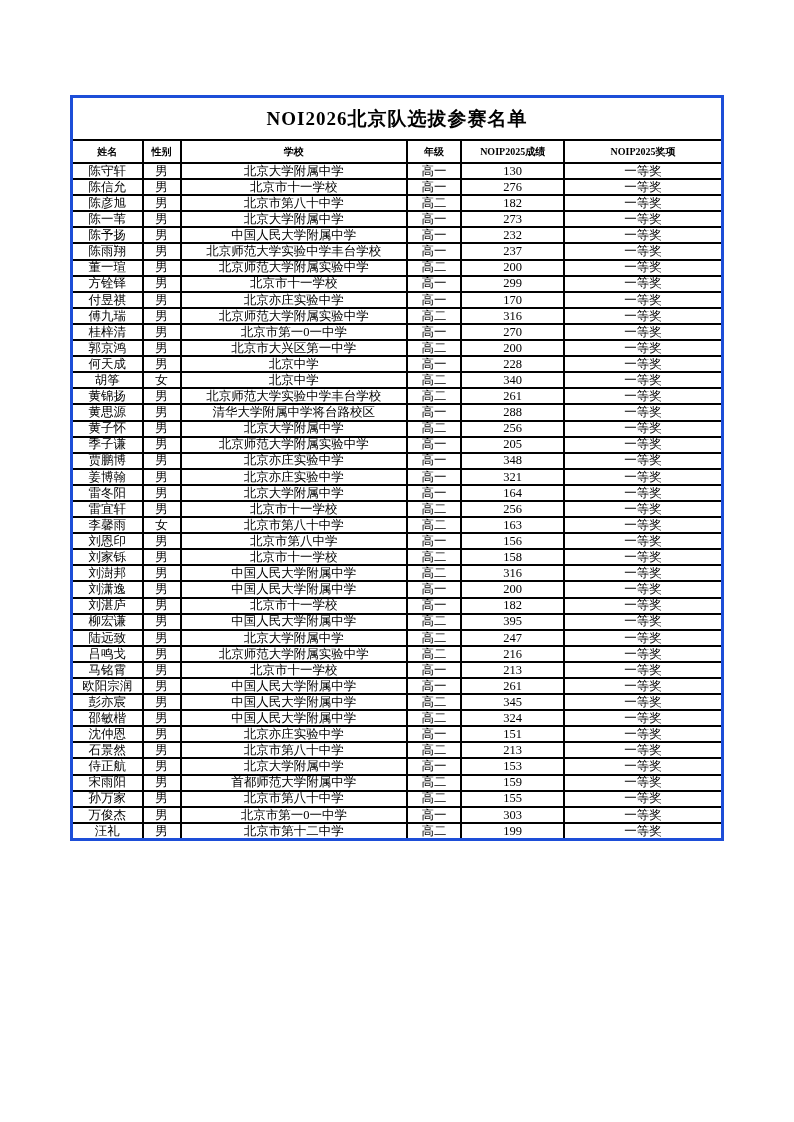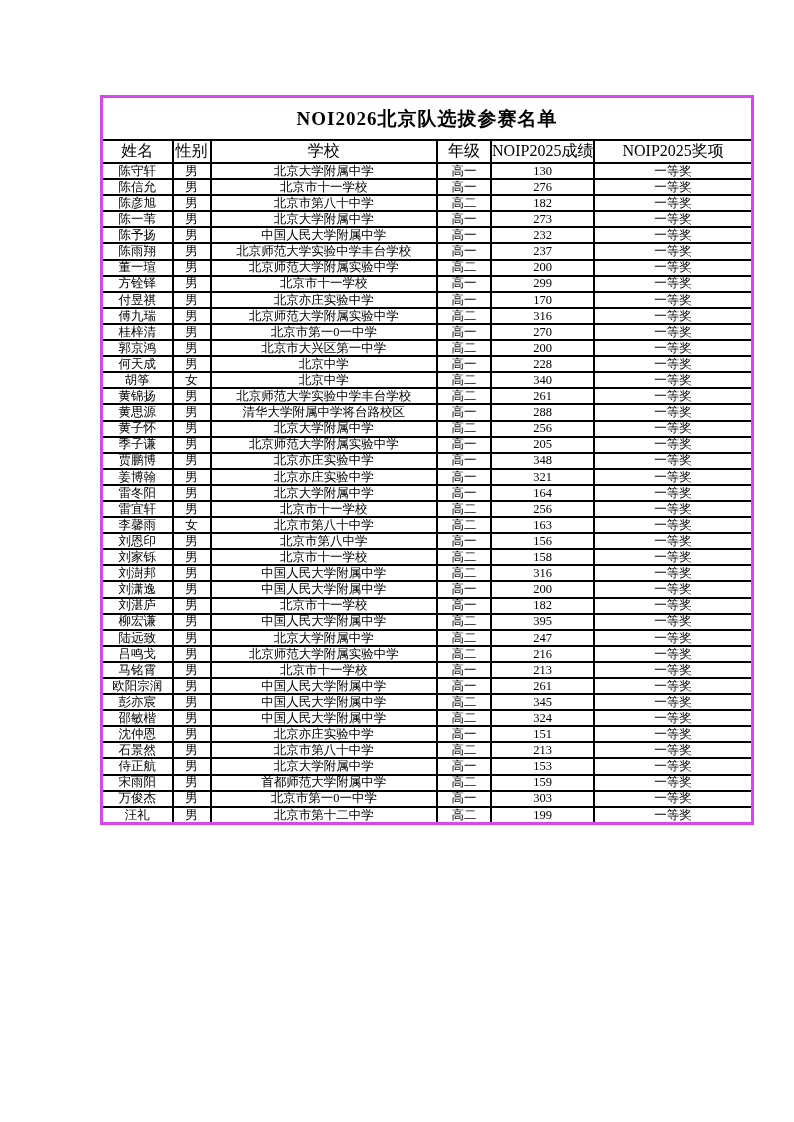--- a/index.html
+++ b/index.html
@@ -26,33 +26,32 @@
   }
   .roster-table td, .roster-table th {
     border: 2px solid #000000;
     padding: 0;
     text-align: center;
     vertical-align: middle;
     overflow: hidden;
     white-space: nowrap;
   }
   .roster-table {
-    border: 3px solid #d946ef;
-    margin-left: 30px;
+    border: 3px solid #1d4ed8;
   }
   .title-cell {
     height: 41px;
     font-size: 19px;
     font-weight: bold;
     letter-spacing: 1px;
   }
   .header-row th {
     height: 21px;
-    font-size: 16px;
-    font-weight: normal;
+    font-size: 10px;
+    font-weight: bold;
   }
   .data-row td {
     height: 14.1px;
     font-size: 12.5px;
     font-weight: normal;
     line-height: 1;
   }
 </style>
 </head>
 <body>
@@ -387,20 +386,28 @@
         </tr>
         <tr class="data-row">
           <td>宋雨阳</td>
           <td>男</td>
           <td>首都师范大学附属中学</td>
           <td>高二</td>
           <td>159</td>
           <td>一等奖</td>
         </tr>
         <tr class="data-row">
+          <td>孙万家</td>
+          <td>男</td>
+          <td>北京市第八十中学</td>
+          <td>高二</td>
+          <td>155</td>
+          <td>一等奖</td>
+        </tr>
+        <tr class="data-row">
           <td>万俊杰</td>
           <td>男</td>
           <td>北京市第一0一中学</td>
           <td>高一</td>
           <td>303</td>
           <td>一等奖</td>
         </tr>
         <tr class="data-row">
           <td>汪礼</td>
           <td>男</td>

